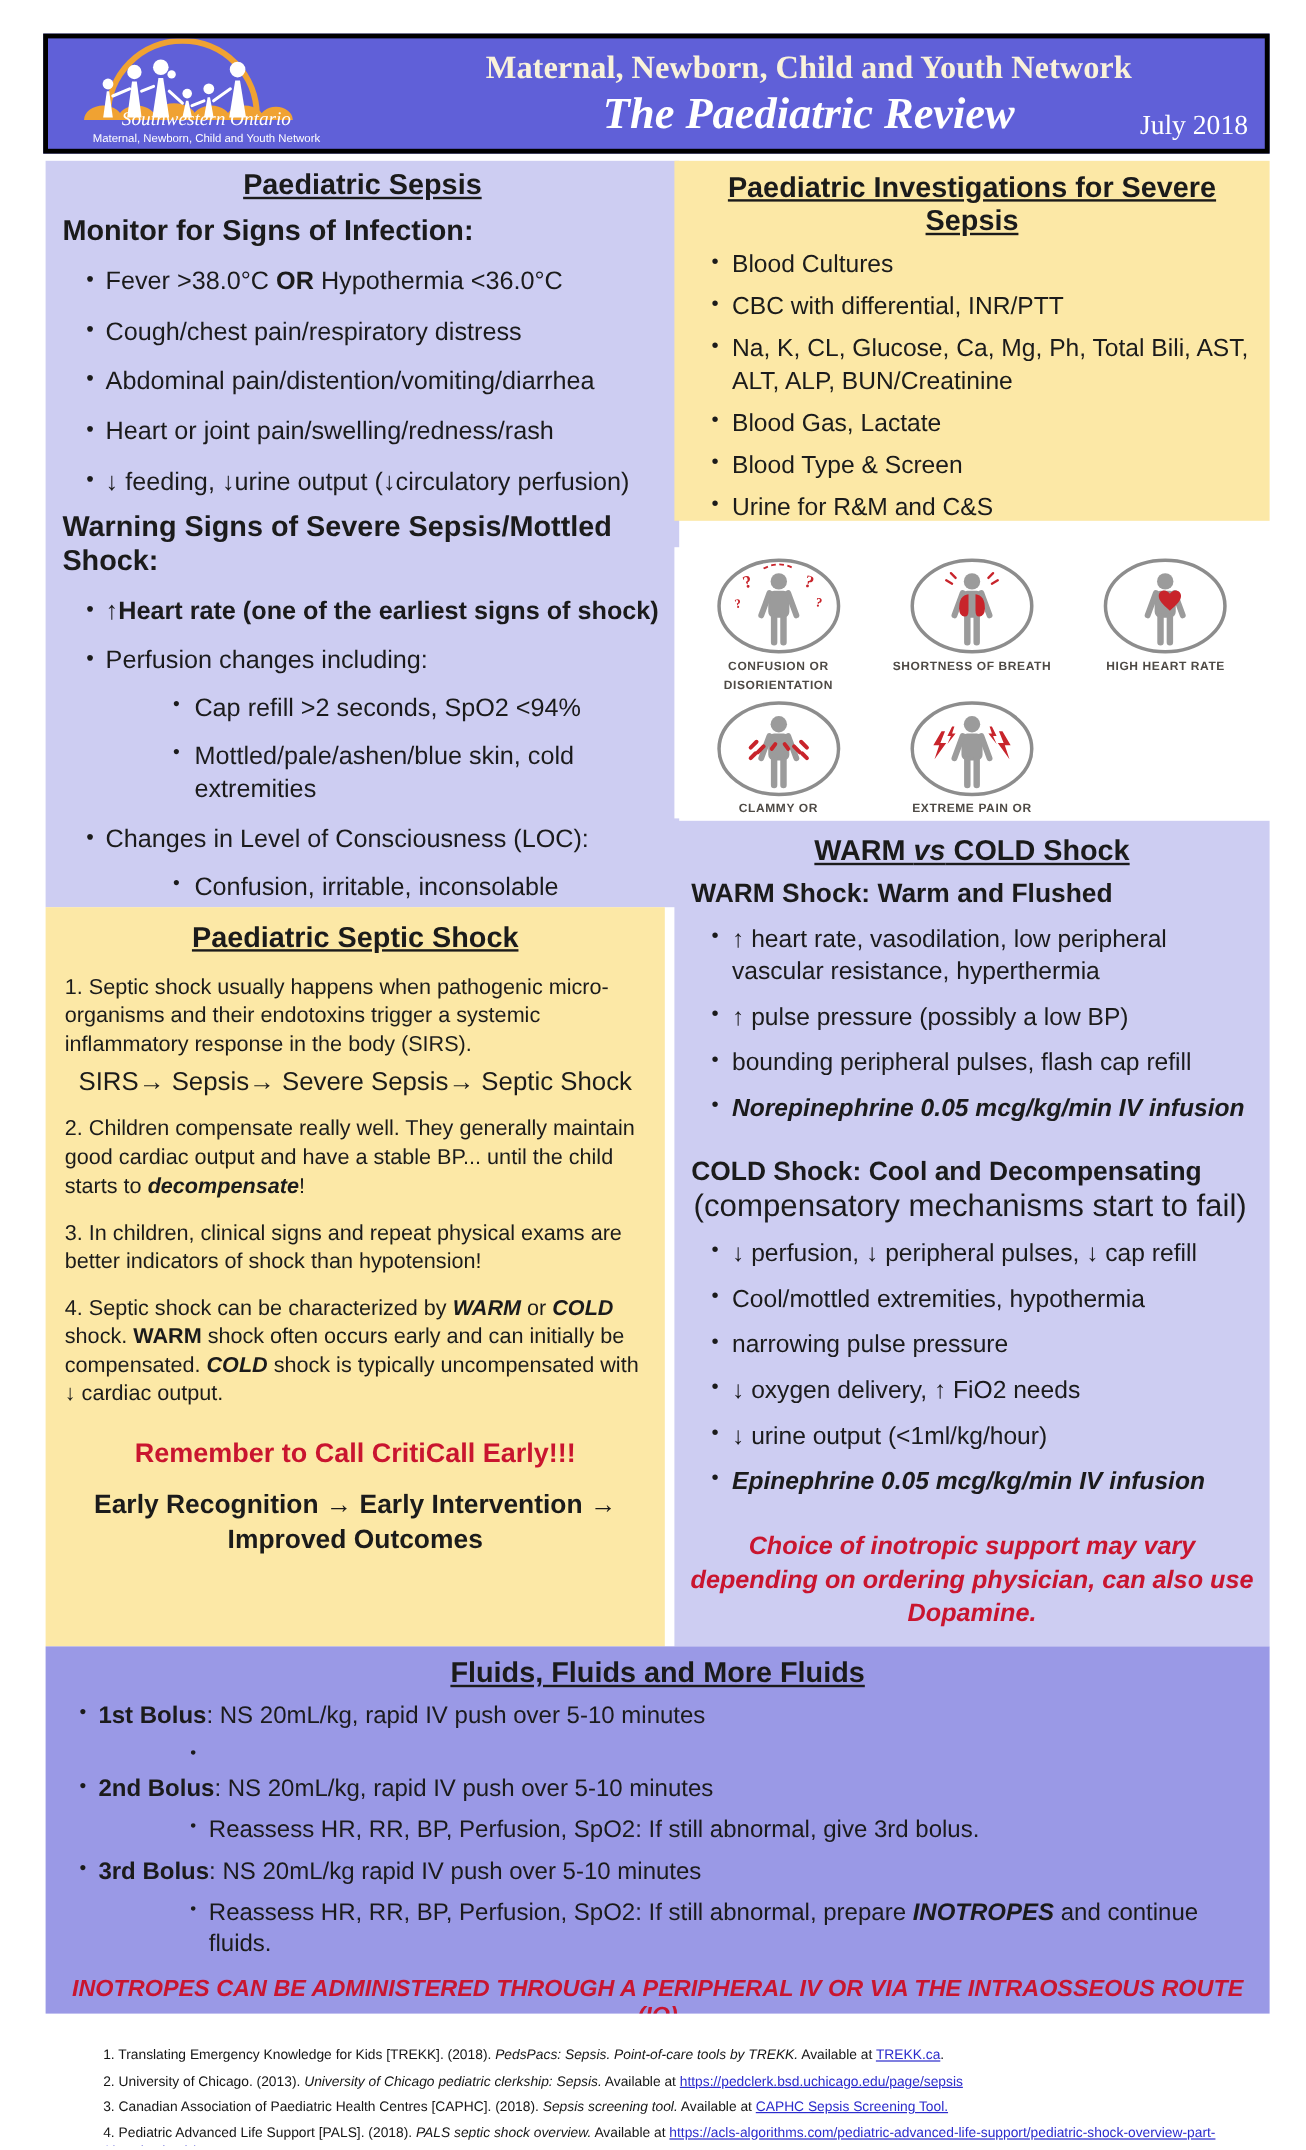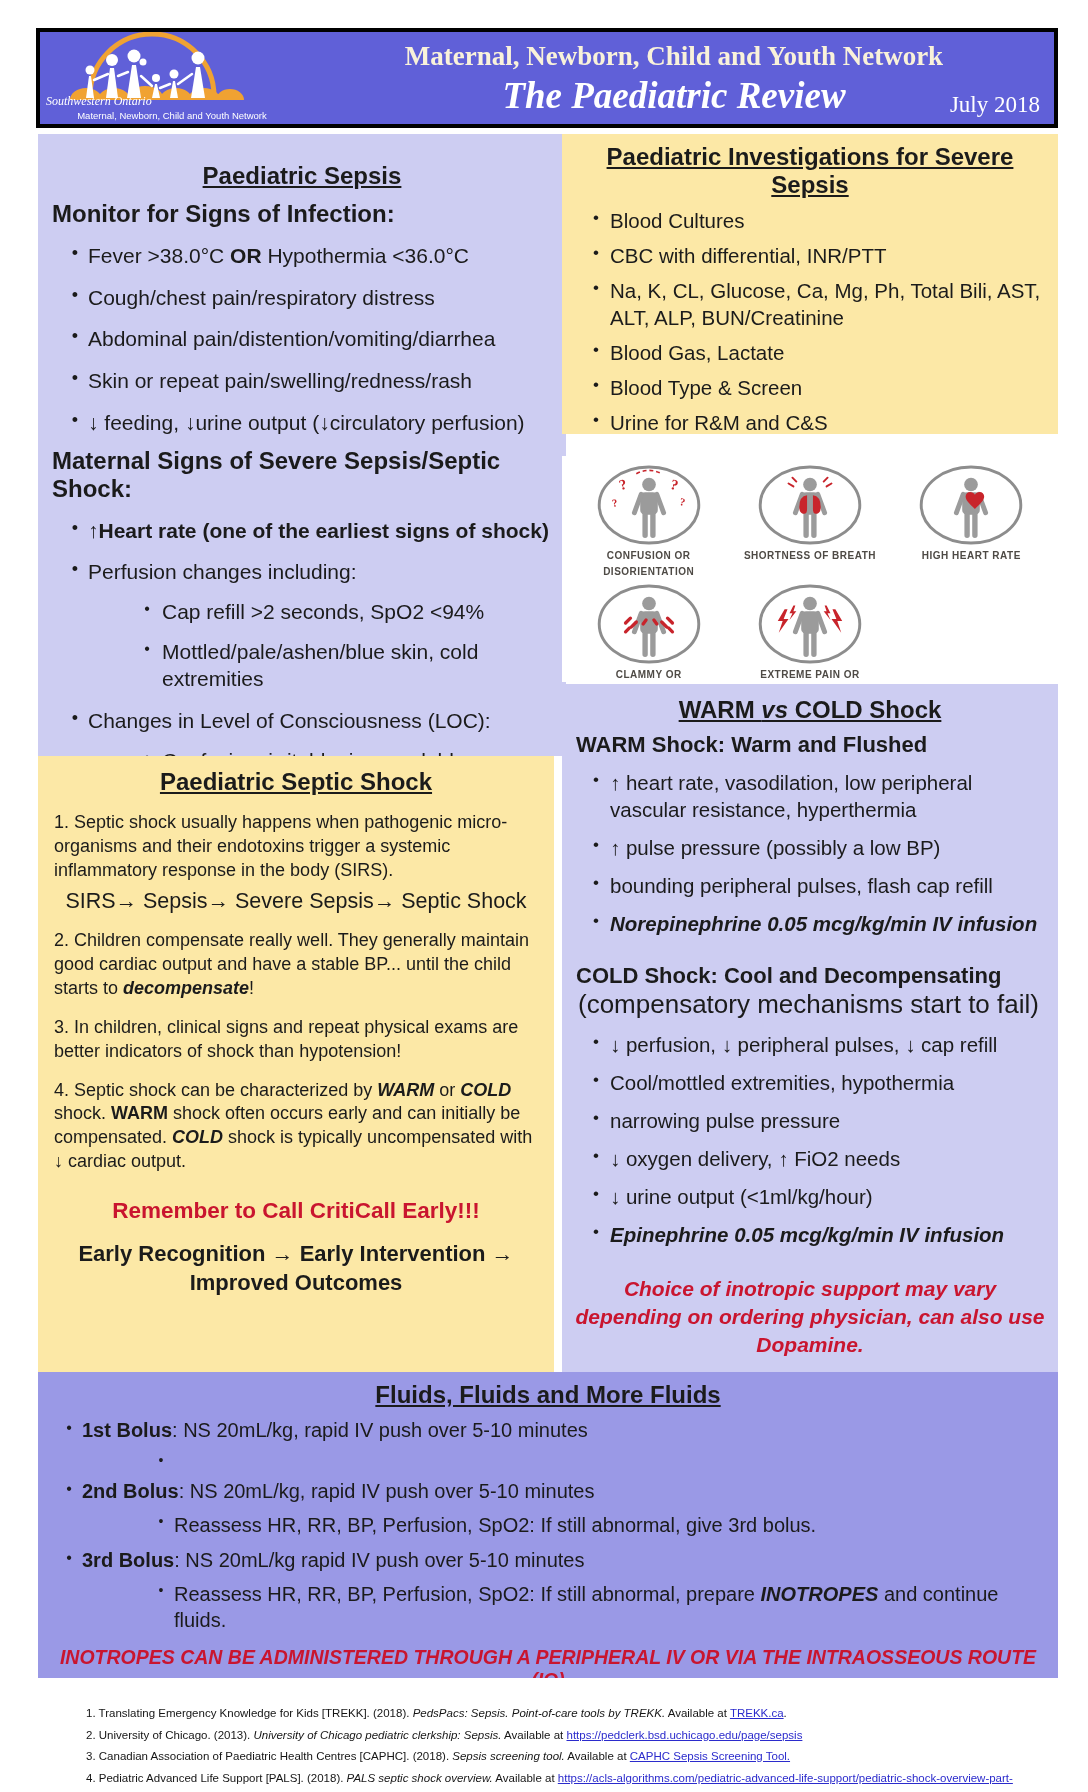--- a/index.html
+++ b/index.html
@@ -7,30 +7,30 @@
     width:1088px;height:1792px;position:relative;background:#ffffff;
     font-family:"Liberation Sans","DejaVu Sans",sans-serif;color:var(--ink,#1b1b1b);
     overflow:hidden;
   }
   .panel{position:absolute;box-sizing:border-box;overflow:hidden;}
 
   
   #banner{left:36px;top:28px;width:1022px;height:100px;background:var(--banner,#6060d8);border:4px solid #000;}
   #logo{position:absolute;left:6px;top:0;width:252px;height:92px;}
   #logo svg{position:absolute;left:0;top:0;}
-  .logo-t1{position:absolute;left:0;bottom:15px;width:100%;text-align:left;color:#fff;
-           font-family:"Liberation Serif",serif;font-style:italic;font-size:12px;}
+  .logo-t1{position:absolute;left:0;bottom:15px;width:100%;text-align:center;color:#fff;
+           font-family:"Liberation Serif",serif;font-style:italic;font-size:16px;}
   .logo-t2{position:absolute;left:0;bottom:3px;width:100%;text-align:center;color:#fff;font-size:9.5px;}
   #banner-titles{position:absolute;left:262px;right:8px;top:2px;text-align:center;}
   .net-title{font-family:"Liberation Serif",serif;font-weight:bold;font-size:27px;color:#f9f2da;margin-top:7px;}
   .review-title{font-family:"Liberation Serif",serif;font-weight:bold;font-style:italic;font-size:37px;color:#ffffff;margin-top:2px;}
   .issue-date{position:absolute;right:14px;bottom:6px;color:#fff;font-family:"Liberation Serif",serif;font-size:23px;}
 
   
-  #panel-sepsis  {left:38px; top:134px; width:528px; height:622px; background:var(--lav,#cdcdf2); padding:24px 10px;}
+  #panel-sepsis  {left:38px; top:134px; width:528px; height:622px; background:var(--lav,#cdcdf2); padding:3px 10px;}
   #panel-septic  {left:38px; top:756px; width:516px; height:616px; background:var(--yellow,#fce8a6); padding:8px 14px;}
   #panel-invest  {left:562px;top:134px; width:496px; height:300px; background:var(--yellow,#fce8a6); padding:5px 10px;}
   #panel-icons   {left:562px;top:456px; width:496px; height:226px; background:#ffffff;
                   display:grid;grid-template-columns:repeat(3,1fr);padding:8px 6px 4px;row-gap:4px;}
   #panel-warmcold{left:562px;top:684px; width:496px; height:688px; background:var(--lav,#cdcdf2); padding:8px 12px;}
   #panel-fluids  {left:38px; top:1372px;width:1020px;height:306px; background:var(--fluids,#9a99e6); padding:5px 14px;}
   #footer        {left:38px; top:1688px;width:1020px;height:100px; background:#fff; padding:12px 6px 0 48px;}
 
   .h1{font-size:24px;font-weight:bold;text-decoration:underline;text-align:center;margin:4px 0 6px;}
   .sub-h{font-size:24px;font-weight:bold;margin:10px 4px 0;}
@@ -130,28 +130,28 @@
       <div class="li">
         <span class="mk">•</span>
         <span class="tx">Cough/chest pain/respiratory distress</span>
       </div>
       <div class="li">
         <span class="mk">•</span>
         <span class="tx">Abdominal pain/distention/vomiting/diarrhea</span>
       </div>
       <div class="li">
         <span class="mk">•</span>
-        <span class="tx">Skin or repeat pain/swelling/redness/rash</span>
+        <span class="tx">Heart or joint pain/swelling/redness/rash</span>
       </div>
       <div class="li">
         <span class="mk">•</span>
         <span class="tx">↓ feeding, ↓urine output (↓circulatory perfusion)</span>
       </div>
     </div>
-  <div class="sub-h">Maternal Signs of Severe Sepsis/Septic Shock:</div>
+  <div class="sub-h">Warning Signs of Severe Sepsis/Mottled Shock:</div>
   <div class="sepsis-list">
       <div class="li">
         <span class="mk">•</span>
         <span class="tx"><b>↑Heart rate (one of the earliest signs of shock)</b></span>
       </div>
       <div class="li">
         <span class="mk">•</span>
         <span class="tx">Perfusion changes including:</span>
       </div>
       <div class="li sub">

